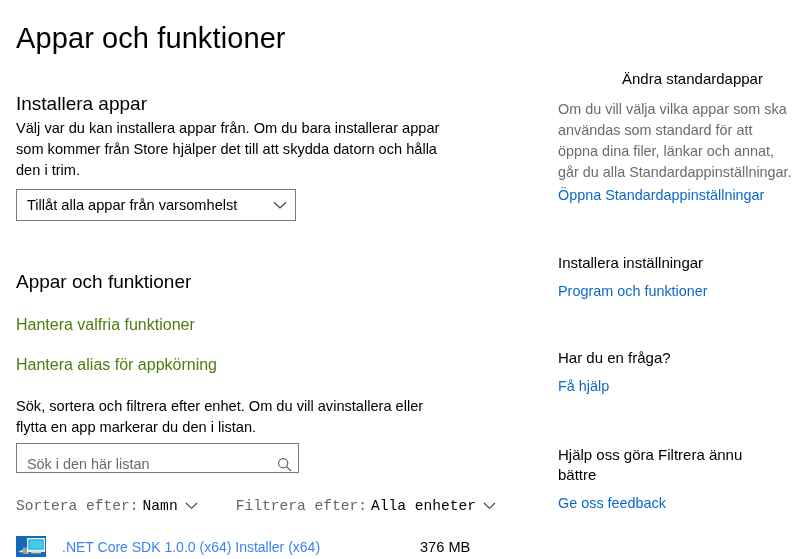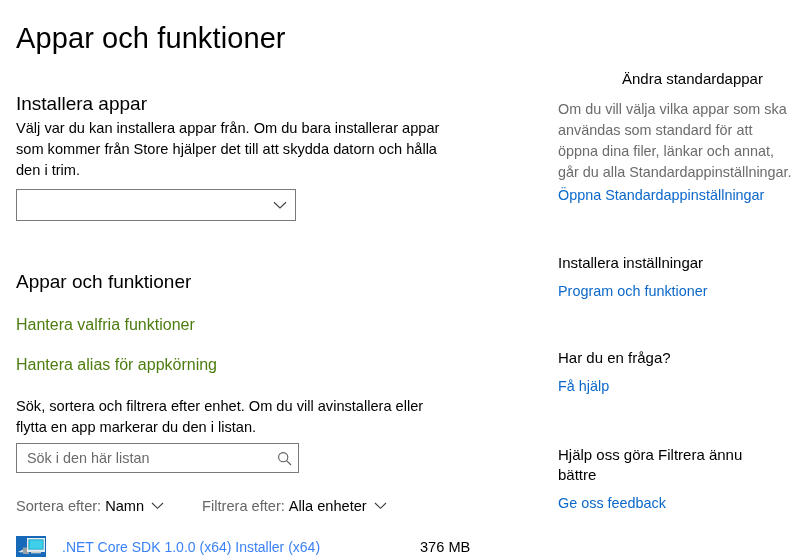--- a/index.html
+++ b/index.html
@@ -95,21 +95,21 @@
     text-align: right;
   }
 
   
   .searchbox {
     box-sizing: border-box;
     height: 30px;
     border: 1px solid #7a7a7a;
     background: #ffffff;
     display: flex;
-    align-items: center;
+    align-items: flex-end;
     padding: 0 6px 0 10px;
   }
   .searchbox input {
     border: 0;
     outline: 0;
     flex: 1 1 auto;
     font-family: "Liberation Sans", sans-serif;
     font-size: 14.4px;
     color: #000;
     background: transparent;
@@ -127,20 +127,21 @@
     align-items: center;
     margin-left: 6px;
   }
 
   
   .sortfilter-row {
     display: flex;
     align-items: center;
     font-size: 14.6px;
     line-height: 18px;
+    font-family: Liberation Mono, monospace;
   }
   .sf-item {
     display: flex;
     align-items: baseline;
     cursor: default;
     user-select: none;
     white-space: nowrap;
   }
   .sf-label {
     color: #666666;
@@ -222,20 +223,21 @@
 
   <div class="main-col">
 
     <h1 class="page-title">Appar och funktioner</h1>
 
     <h2 class="section-heading abs" style="left:0; top:92px;">Installera appar</h2>
 
     <p class="body-text abs" style="left:0; top:118px; width:442px;">Välj var du kan installera appar från. Om du bara installerar appar som kommer från Store hjälper det till att skydda datorn och hålla den i trim.</p>
 
     <div class="combo abs" style="left:0; top:189px; width:280px;">
+      <span class="combo-value">Tillåt alla appar från varsomhelst</span>
       <span class="chev">
         <svg width="14" height="9" viewBox="0 0 14 9" aria-hidden="true">
           <path d="M1 1.2 L7 7 L13 1.2" fill="none" stroke="#444" stroke-width="1.2"></path>
         </svg>
       </span>
     </div>
 
     <h2 class="section-heading abs" style="left:0; top:270px;">Appar och funktioner</h2>
 
     <a class="link abs" style="left:0; top:315px;" href="#">Hantera valfria funktioner</a>

